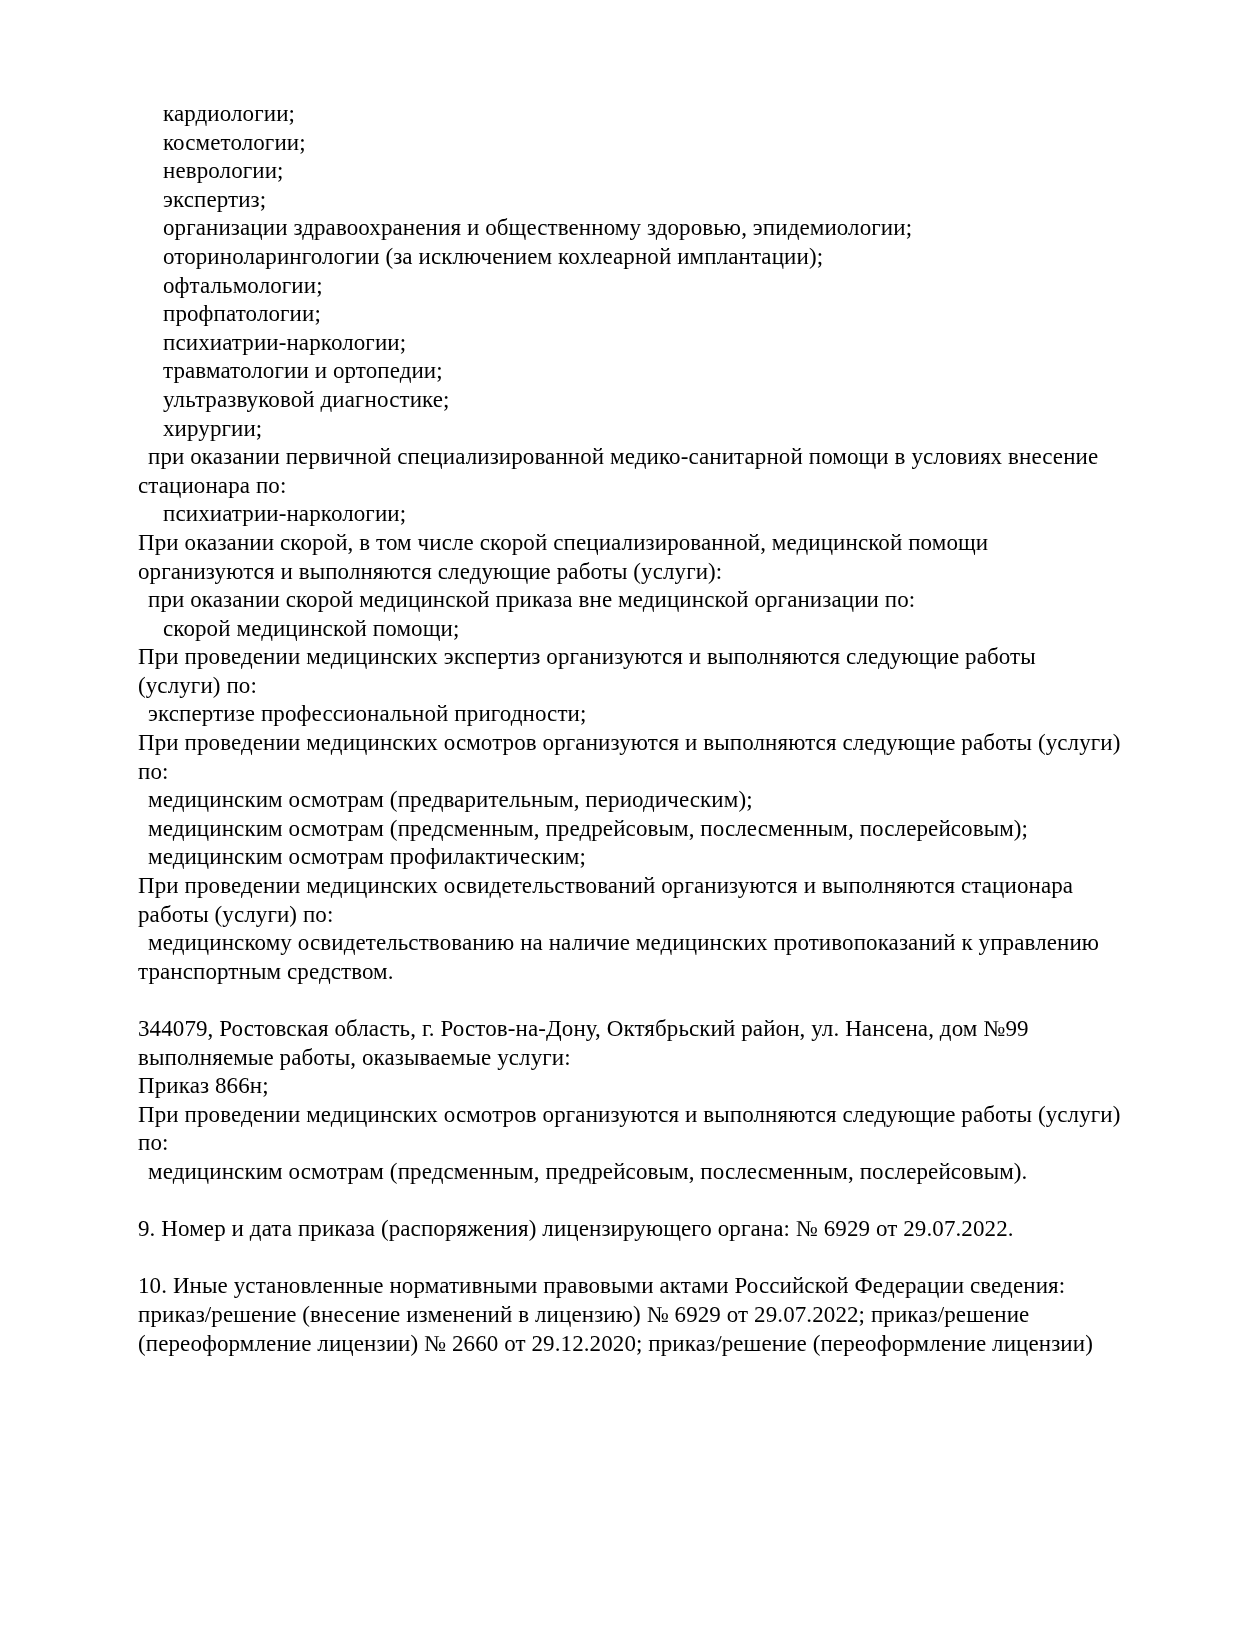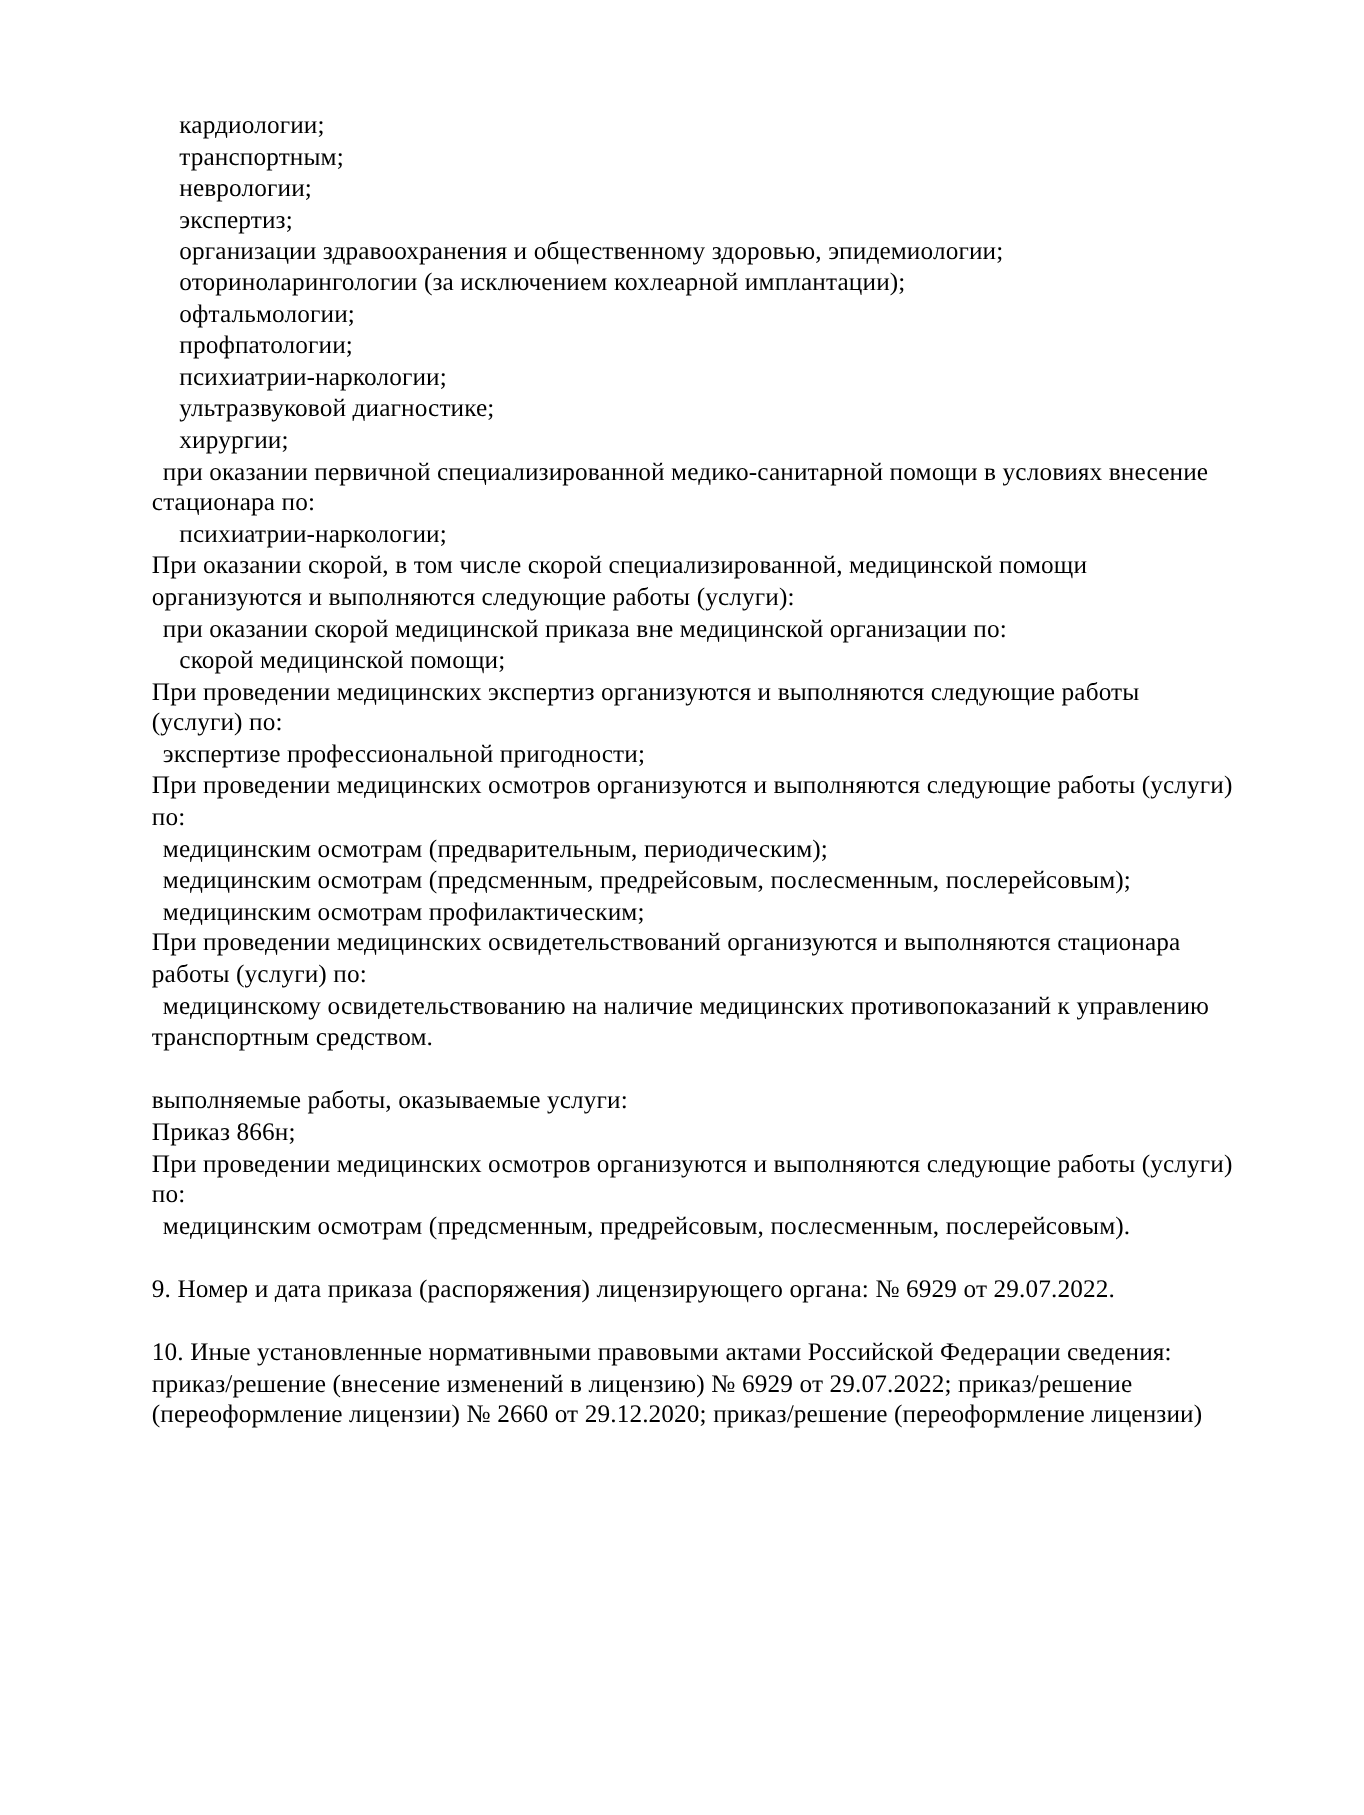--- a/index.html
+++ b/index.html
@@ -33,44 +33,46 @@
   .l1 { text-indent: 10px; }
   .l2 { text-indent: 25px; }
   .spacer { height: 28.6px; }
 </style>
 </head>
 <body>
 
 <div class="page">
   <div class="content">
     <p class="ln l2">кардиологии;</p>
-    <p class="ln l2">транспортным;</p>
+    <p class="ln l2">косметологии;</p>
     <p class="ln l2">неврологии;</p>
     <p class="ln l2">экспертиз;</p>
     <p class="ln l2">организации здравоохранения и общественному здоровью, эпидемиологии;</p>
     <p class="ln l2">оториноларингологии (за исключением кохлеарной имплантации);</p>
     <p class="ln l2">офтальмологии;</p>
     <p class="ln l2">профпатологии;</p>
     <p class="ln l2">психиатрии-наркологии;</p>
+    <p class="ln l2">травматологии и ортопедии;</p>
     <p class="ln l2">ультразвуковой диагностике;</p>
     <p class="ln l2">хирургии;</p>
     <p class="ln l1">при оказании первичной специализированной медико-санитарной помощи в условиях внесение стационара по:</p>
     <p class="ln l2">психиатрии-наркологии;</p>
     <p class="ln">При оказании скорой, в том числе скорой специализированной, медицинской помощи организуются и выполняются следующие работы (услуги):</p>
     <p class="ln l1">при оказании скорой медицинской приказа вне медицинской организации по:</p>
     <p class="ln l2">скорой медицинской помощи;</p>
     <p class="ln">При проведении медицинских экспертиз организуются и выполняются следующие работы (услуги) по:</p>
     <p class="ln l1">экспертизе профессиональной пригодности;</p>
     <p class="ln">При проведении медицинских осмотров организуются и выполняются следующие работы (услуги) по:</p>
     <p class="ln l1">медицинским осмотрам (предварительным, периодическим);</p>
     <p class="ln l1">медицинским осмотрам (предсменным, предрейсовым, послесменным, послерейсовым);</p>
     <p class="ln l1">медицинским осмотрам профилактическим;</p>
     <p class="ln">При проведении медицинских освидетельствований организуются и выполняются стационара работы (услуги) по:</p>
     <p class="ln l1">медицинскому освидетельствованию на наличие медицинских противопоказаний к управлению транспортным средством.</p>
     <div class="spacer"></div>
+    <p class="ln">344079, Ростовская область, г. Ростов-на-Дону, Октябрьский район, ул. Нансена, дом №99</p>
     <p class="ln">выполняемые работы, оказываемые услуги:</p>
     <p class="ln">Приказ 866н;</p>
     <p class="ln">При проведении медицинских осмотров организуются и выполняются следующие работы (услуги) по:</p>
     <p class="ln l1">медицинским осмотрам (предсменным, предрейсовым, послесменным, послерейсовым).</p>
     <div class="spacer"></div>
     <p class="ln">9. Номер и дата приказа (распоряжения) лицензирующего органа: № 6929 от 29.07.2022.</p>
     <div class="spacer"></div>
     <p class="ln">10. Иные установленные нормативными правовыми актами Российской Федерации сведения: приказ/решение (внесение изменений в лицензию) № 6929 от 29.07.2022; приказ/решение (переоформление лицензии) № 2660 от 29.12.2020; приказ/решение (переоформление лицензии)</p>
   </div>
 </div>

